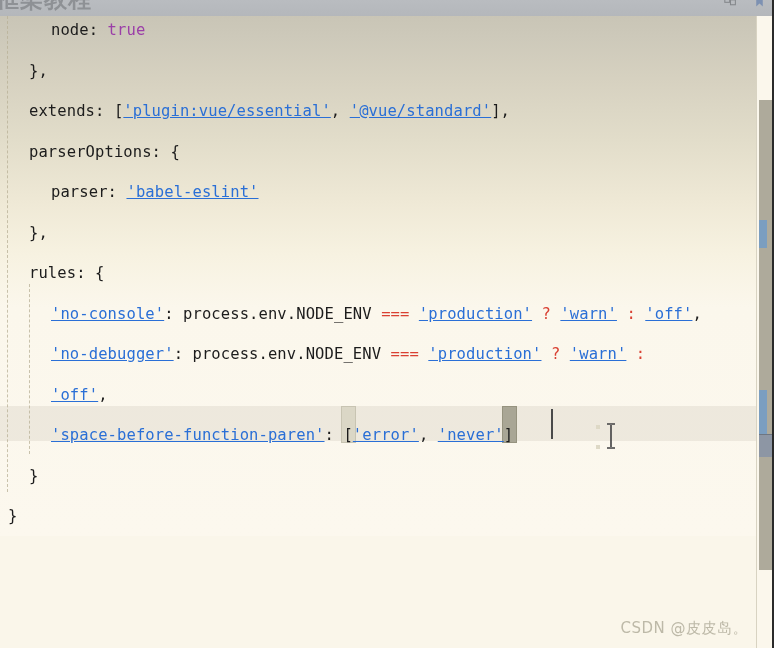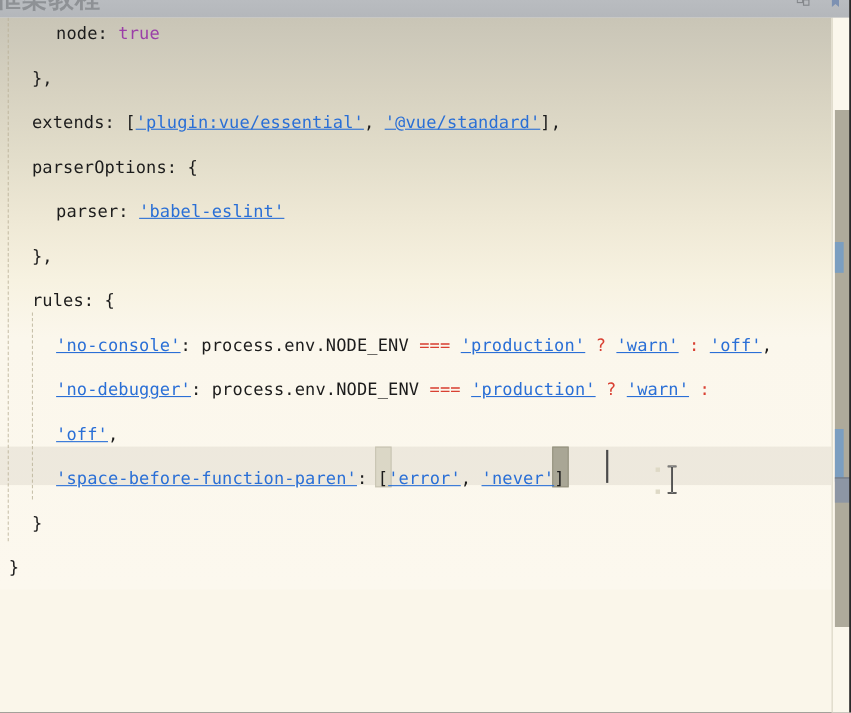--- a/index.html
+++ b/index.html
@@ -266,14 +266,15 @@
     </div>
   </div>
 
   <div id="page-edge"></div>
 
   <svg id="mouse-cursor" viewBox="0 0 14 26">
     <path d="M3 1 H11 M7 1 V25 M3 25 H11" stroke="#000" stroke-width="1.6" fill="none"></path>
     <path d="M3 1 H11 M7 1 V25 M3 25 H11" stroke="#fff" stroke-width="0.5" fill="none"></path>
   </svg>
 
+  <div id="watermark">CSDN @皮皮岛。</div>
 
 </div>
 
 </body></html>

